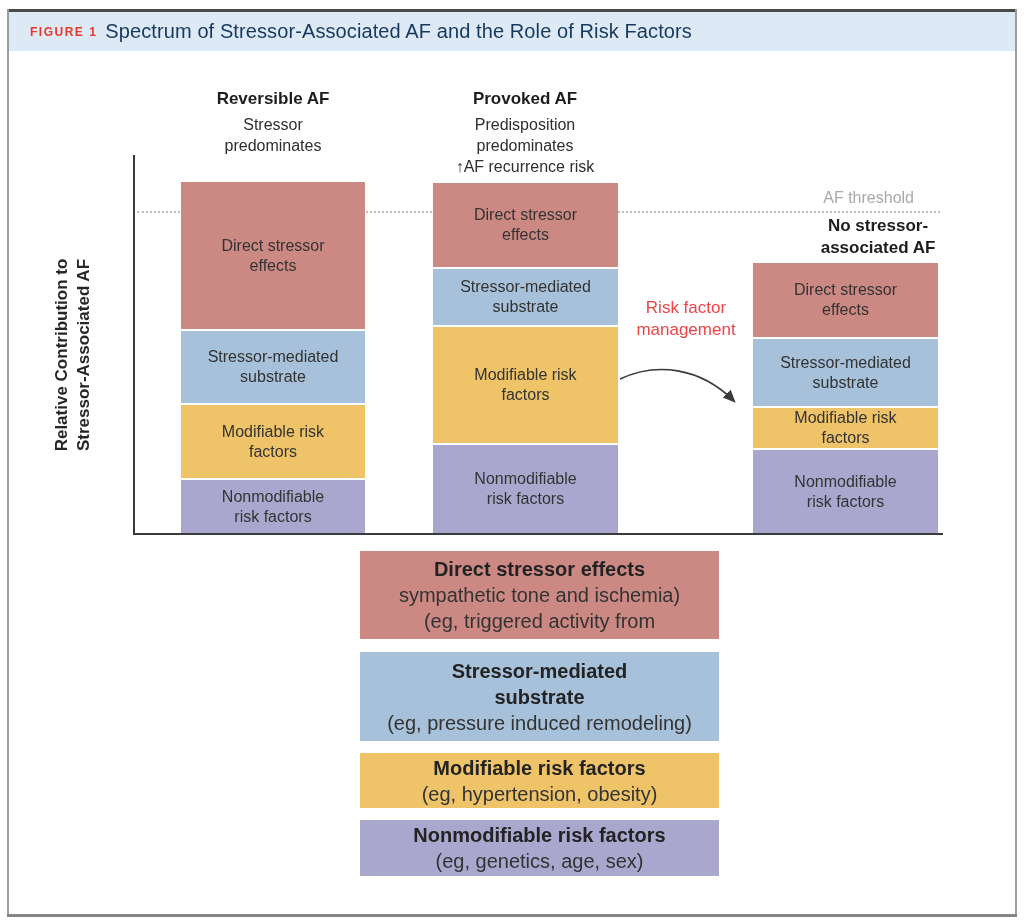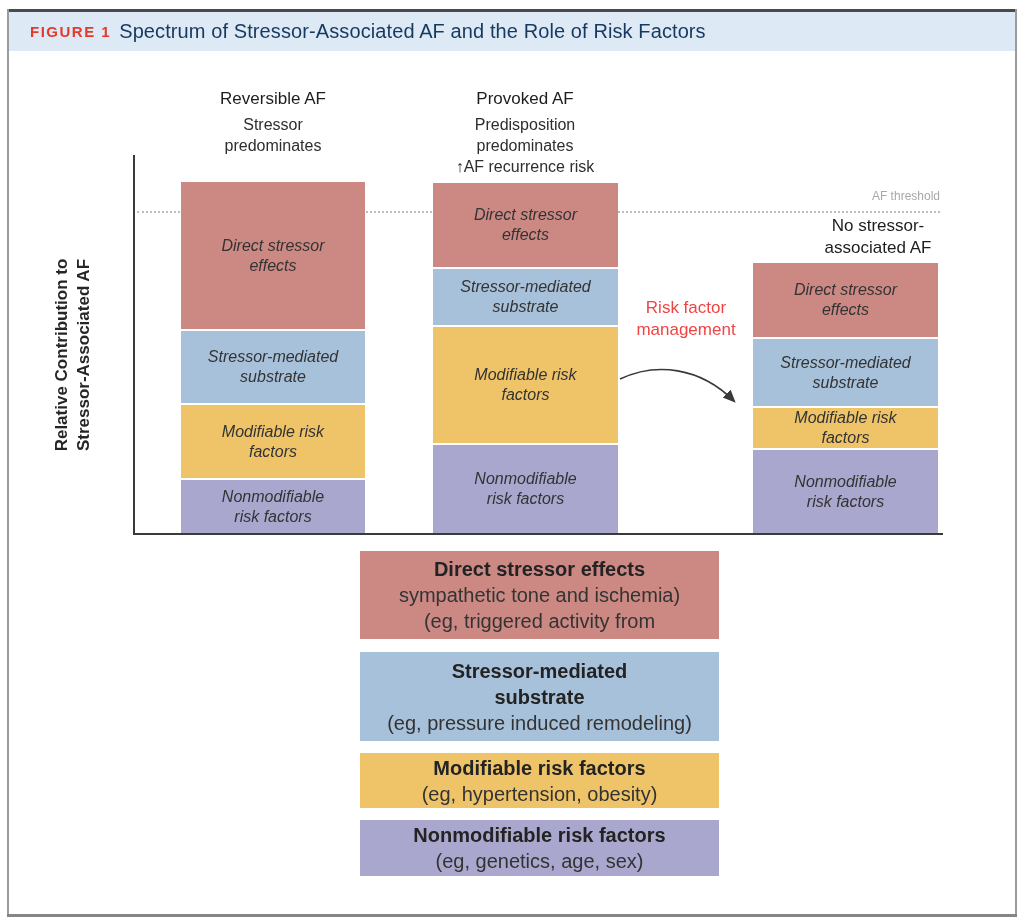--- a/index.html
+++ b/index.html
@@ -11,42 +11,42 @@
   .abs{position:absolute;}
   
   .top-line{left:7px;top:9px;width:1010px;height:3px;background:#4a4a4a;}
   .left-border{left:7px;top:9px;width:2px;height:908px;background:#9b9b9b;}
   .right-border{left:1015px;top:9px;width:2px;height:908px;background:#9b9b9b;}
   .bottom-line{left:7px;top:914px;width:1010px;height:3px;background:#858585;}
   .header-band{
     left:9px;top:12px;width:1006px;height:39px;background:var(--header-bg,#dde9f5);
     display:flex;align-items:center;padding-left:21px;box-sizing:border-box;
   }
-  .fig-label{color:var(--figure-label,#e53a2a);font-weight:bold;font-size:15px;letter-spacing:1.5px;}
+  .fig-label{color:var(--figure-label,#e53a2a);font-weight:bold;font-size:12px;letter-spacing:1.5px;}
   .fig-title{color:var(--figure-title,#17395f);font-weight:normal;font-size:20px;margin-left:8px;letter-spacing:.1px;}
   
   .axis{background:var(--axis-dark,#3a3a3a);}
   .y-axis{left:133px;top:155px;width:2px;height:380px;}
   .x-axis{left:133px;top:533px;width:810px;height:2px;}
   .y-axis-label{
     left:-92px;top:333px;width:330px;text-align:center;
     transform:rotate(-90deg);font-weight:bold;font-size:17px;line-height:22px;color:#262626;
   }
   
   .threshold-line{left:137px;top:211px;width:803px;height:0;border-top:2px dotted var(--dotted-line,#bdbdbd);}
-  .threshold-label{left:790px;top:189px;width:150px;text-align:right;font-size:12px;color:var(--threshold-gray,#a8a8a8);}
+  .threshold-label{left:764px;top:189px;width:150px;text-align:right;font-size:16px;color:var(--threshold-gray,#a8a8a8);}
   
   .col-header{width:200px;text-align:center;color:#2e2e2e;}
-  .col-title{font-weight:normal;font-size:17px;line-height:22px;margin-bottom:4px;color:#1d1d1d;white-space:pre-line;}
+  .col-title{font-weight:bold;font-size:17px;line-height:22px;margin-bottom:4px;color:#1d1d1d;white-space:pre-line;}
   .col-sub{font-size:16px;line-height:21px;}
   .hdr-1{left:173px;top:88px;}
   .hdr-2{left:425px;top:88px;}
   .hdr-3{left:778px;top:215px;}
   
-  .bar{position:absolute;font-style:italic;}
+  .bar{position:absolute;}
   .seg{
     display:flex;align-items:center;justify-content:center;text-align:center;
     white-space:pre-line;font-size:16px;line-height:20px;color:#333333;
   }
   
   .risk-mgmt{left:612px;top:297px;width:148px;text-align:center;font-size:17px;line-height:22px;color:#ef4444;}
   
   .legend-box{
     position:absolute;left:360px;width:359px;
     display:flex;flex-direction:column;align-items:center;justify-content:center;text-align:center;

